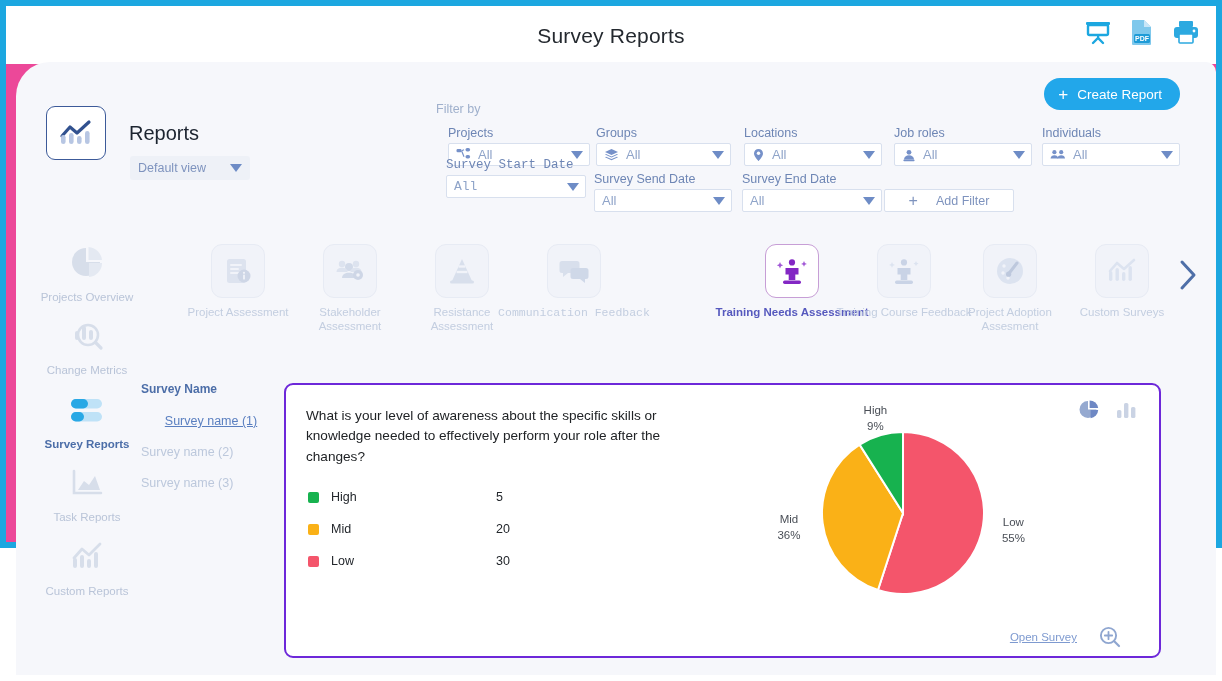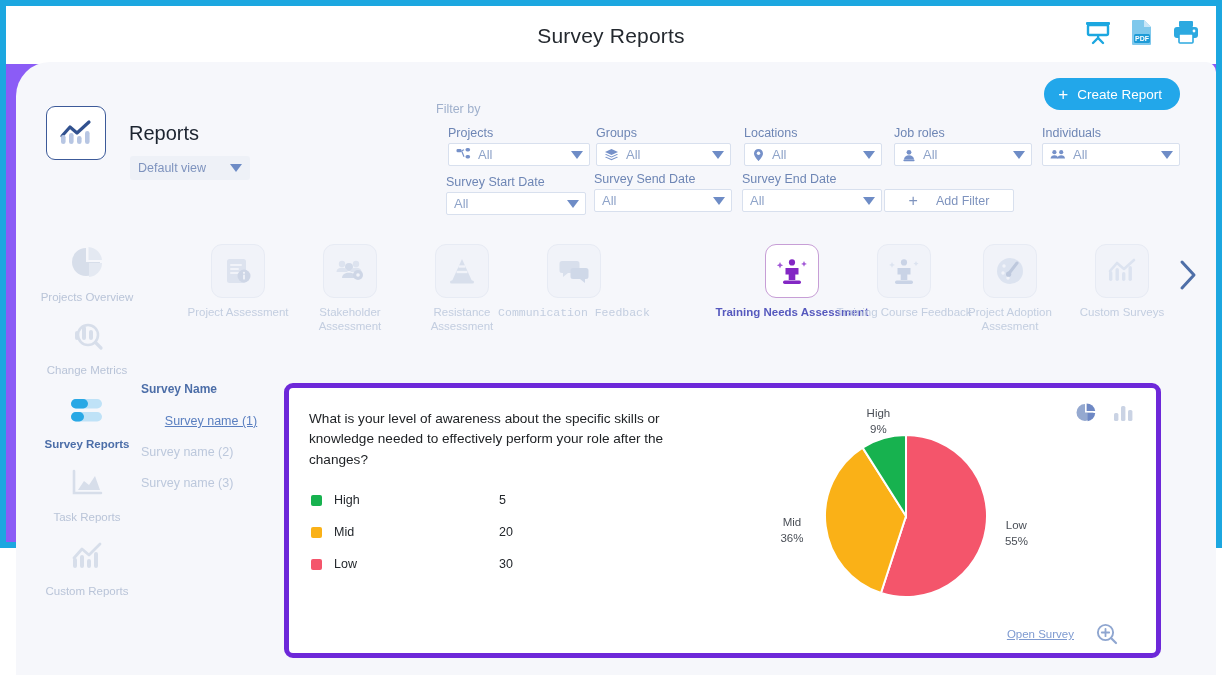--- a/index.html
+++ b/index.html
@@ -6,21 +6,21 @@
   html, body {
     width: 1222px; height: 681px;
     font-family: "Liberation Sans", sans-serif;
     background: #ffffff;
     overflow: hidden;
   }
   #frame {
     position: absolute; left: 0; top: 0;
     width: 1222px; height: 548px;
     border: 6px solid #1CA7E0;
-    background: #8b5cf6;
+    background: #ec4899;
   }
   
   #topbar {
     position: absolute; left: 0; top: 0; width: 1210px; height: 58px;
     background: #ffffff;
   }
   #page-title {
     position: absolute; left: 0; top: 18px; width: 1210px;
     text-align: center;
     font-size: 21px; color: #24292f; font-weight: 400;
@@ -137,21 +137,21 @@
   #survey-list { position: absolute; left: 125px; top: 320px; width: 140px; }
   #survey-list .sl-head {
     font-size: 12px; color: #4C6EA8; font-weight: 700; margin-bottom: 18px;
   }
   .sl-item { font-size: 12.5px; color: #BCC8DC; margin-bottom: 17px; cursor: pointer; }
   .sl-item.active { color: #5A7FC0; text-decoration: underline; text-align: center; }
   
   #result-card {
     position: absolute; left: 268px; top: 321px;
     width: 877px; height: 275px;
-    background: #fff; border: 5px solid #6d28d9; border-radius: 9px;
+    background: #fff; border: 2px solid #6d28d9; border-radius: 9px;
   }
   #question {
     position: absolute; left: 20px; top: 21px; width: 400px;
     font-size: 13.6px; color: #202326; line-height: 1.50;
   }
   #legend { position: absolute; left: 22px; top: 96px; width: 260px; }
   .lg-row { height: 32px; display: flex; align-items: center; font-size: 12.5px; color: #23272c; }
   .lg-sw { width: 11px; height: 11px; border-radius: 2px; margin-right: 12px; flex: none; }
   .lg-name { width: 165px; }
   #card-icons {
@@ -301,21 +301,21 @@
             <circle cx="11.2" cy="3.2" r="2.1" fill="#7691C9"></circle>
             <path d="M0.6 9.6 C0.6 7.4 2.3 6.2 4.4 6.2 C6.5 6.2 8.2 7.4 8.2 9.6 Z" fill="#7691C9"></path>
             <path d="M7.4 9.6 C7.4 7.4 9.1 6.2 11.2 6.2 C13.3 6.2 15 7.4 15 9.6 Z" fill="#7691C9"></path>
           </svg>
         </span>
         <span class="fval">All</span>
         <span class="caret"></span>
       </div>
     </div>
 
-    <div class="fcol" style="left:430px; top:113px; width:140px;">
+    <div class="fcol" style="left:430px; top:96px; width:140px;font-family:Liberation Mono, monospace;">
       <div class="flabel">Survey Start Date</div>
       <div class="fselect">
         <span class="fval">All</span>
         <span class="caret"></span>
       </div>
     </div>
     <div class="fcol" style="left:578px; top:110px; width:138px;">
       <div class="flabel">Survey Send Date</div>
       <div class="fselect">
         <span class="fval">All</span>

